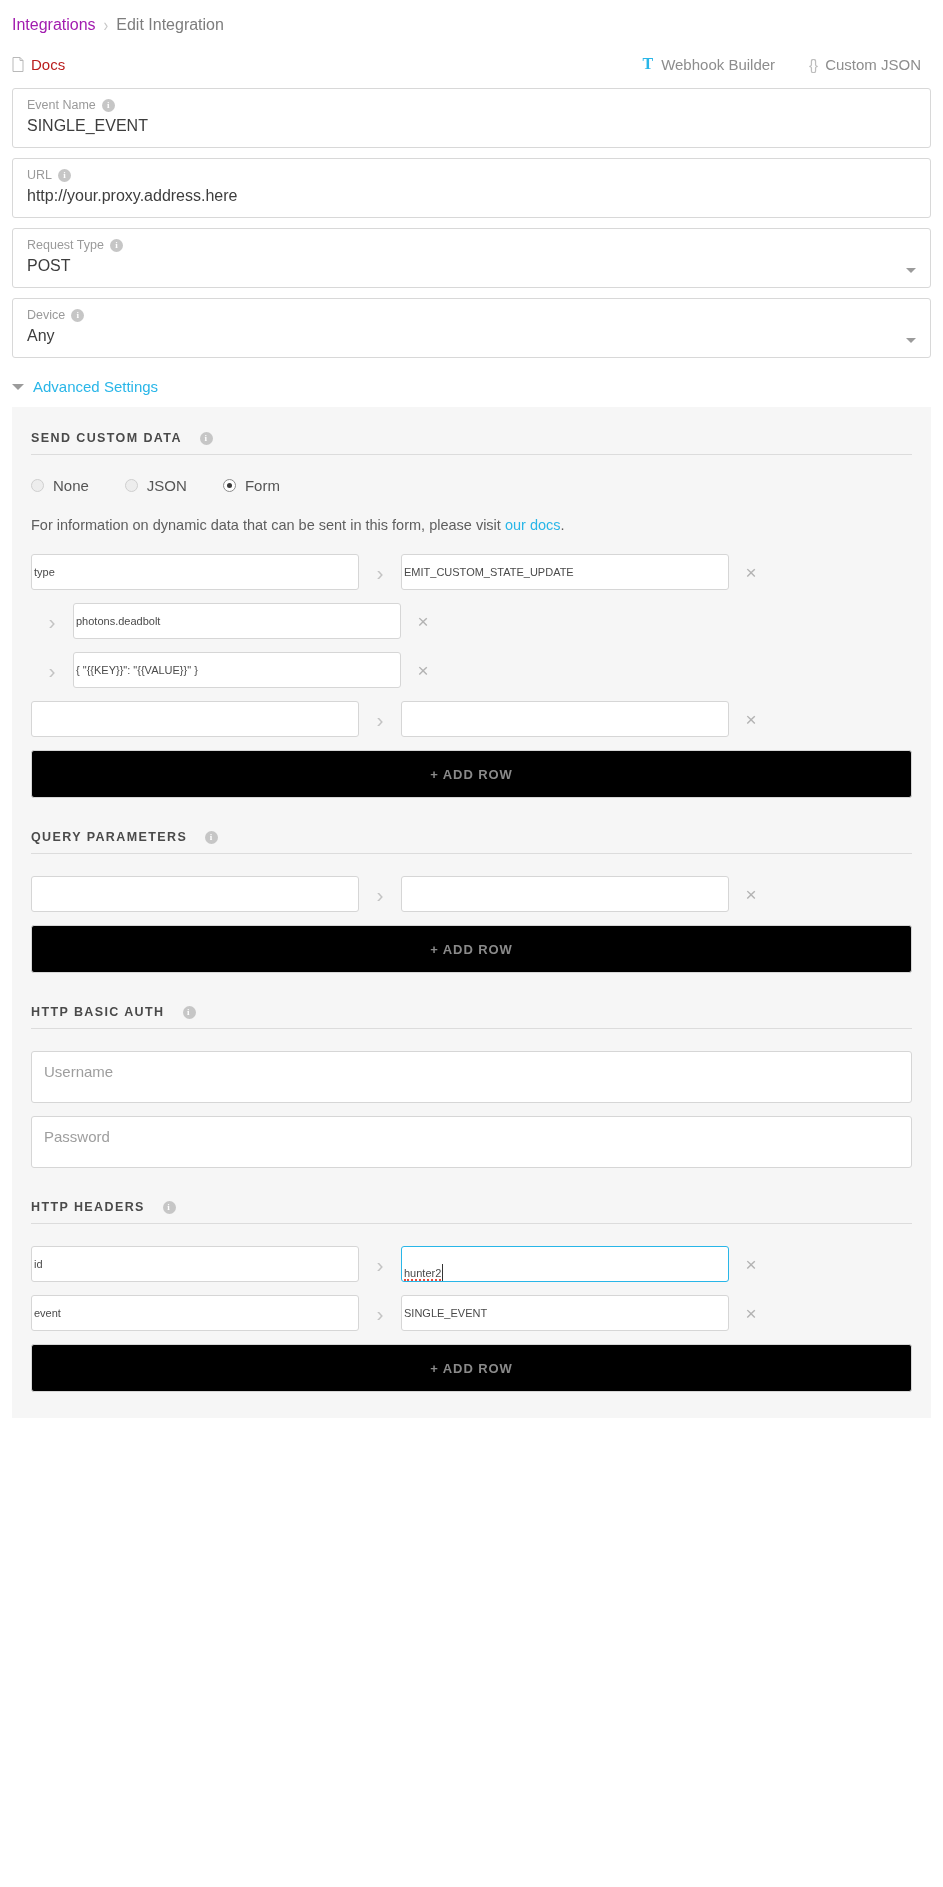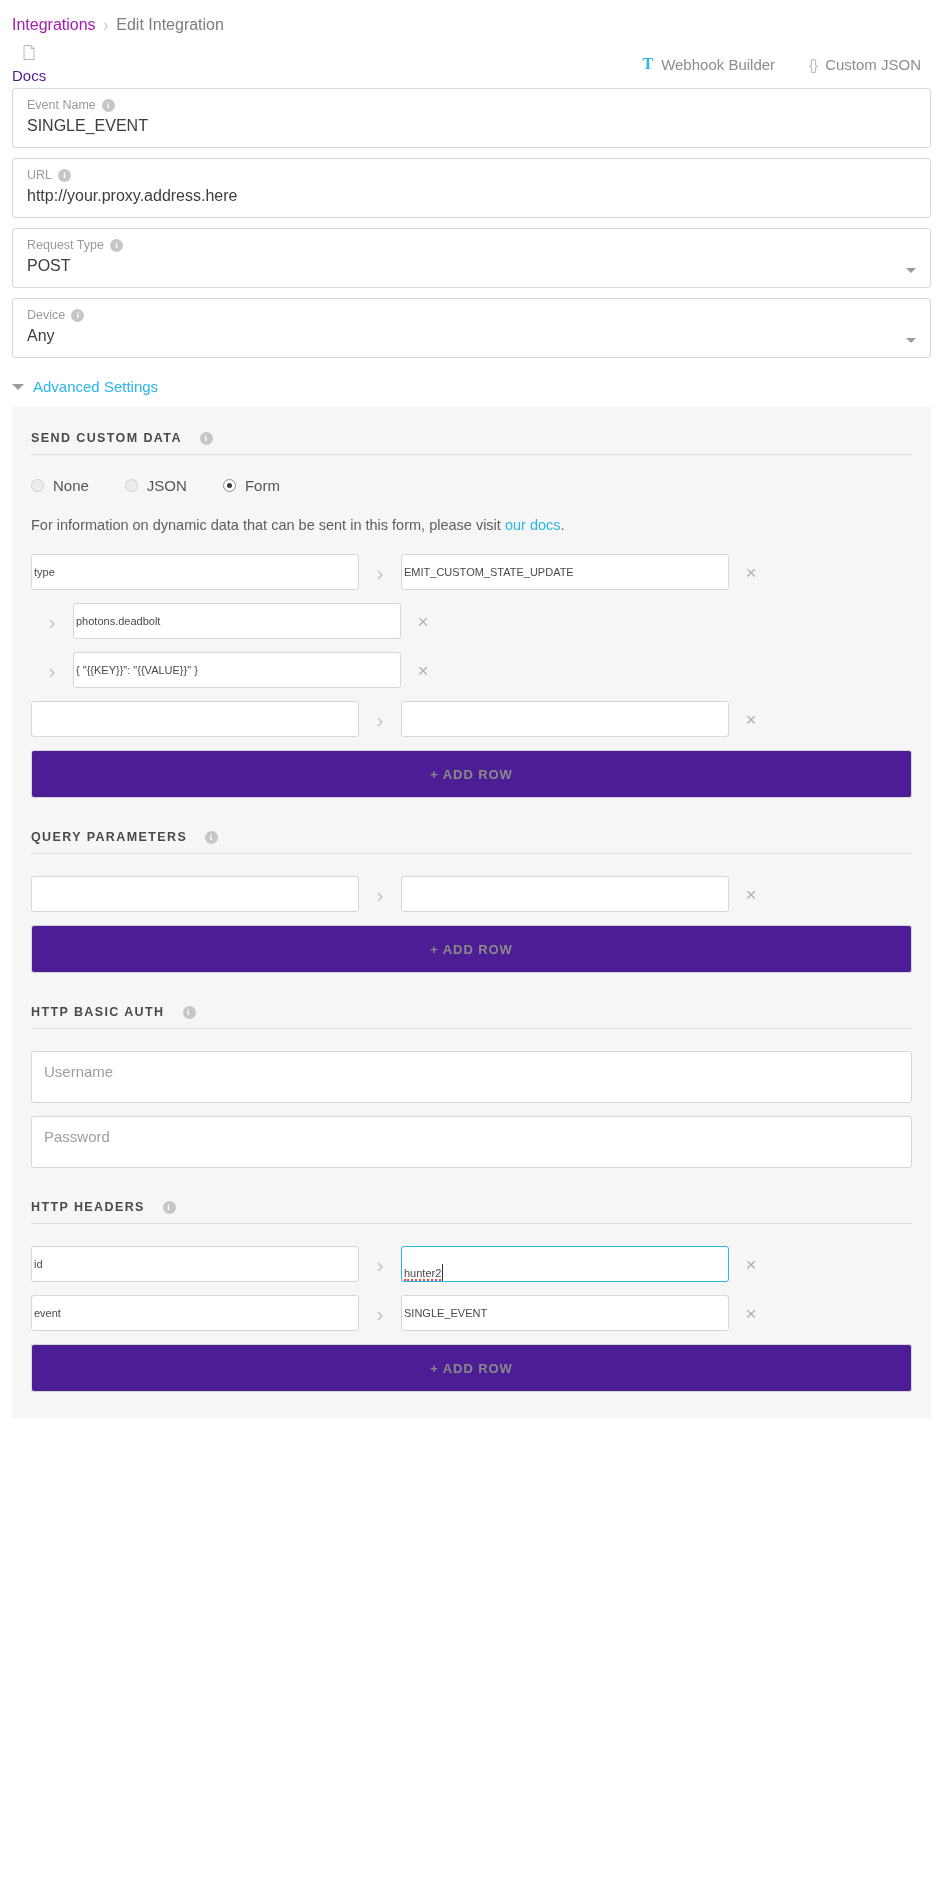--- a/index.html
+++ b/index.html
@@ -36,23 +36,22 @@
     align-items: center;
     padding: 0 22px 0 12px;
     height: 36px;
     margin-top: 10px;
   }
   .docs {
     display: flex;
     align-items: center;
     gap: 7px;
     font-size: 15px;
-    color: #4c1d95;
-    cursor: pointer;
-    flex-direction: column;
+    color: #b91c1c;
+    cursor: pointer;
   }
   .doc-ico { width: 12px; height: 15px; display: block; }
   .tabs {
     margin-left: auto;
     display: flex;
     align-items: center;
     gap: 34px;
   }
   .tab {
     display: flex;
@@ -268,21 +267,21 @@
     width: 1px;
     height: 17px;
     background: #333;
     margin-left: 1px;
     vertical-align: -3px;
   }
 
   .addrow {
     border: 1px solid #d6d6d6;
     border-radius: 3px;
-    background: #4c1d95;
+    background: #000000;
     height: 48px;
     display: flex;
     align-items: center;
     justify-content: center;
     font-size: 13px;
     font-weight: bold;
     letter-spacing: 0.9px;
     color: #8a8a8a;
     cursor: pointer;
     margin-top: 5px;

